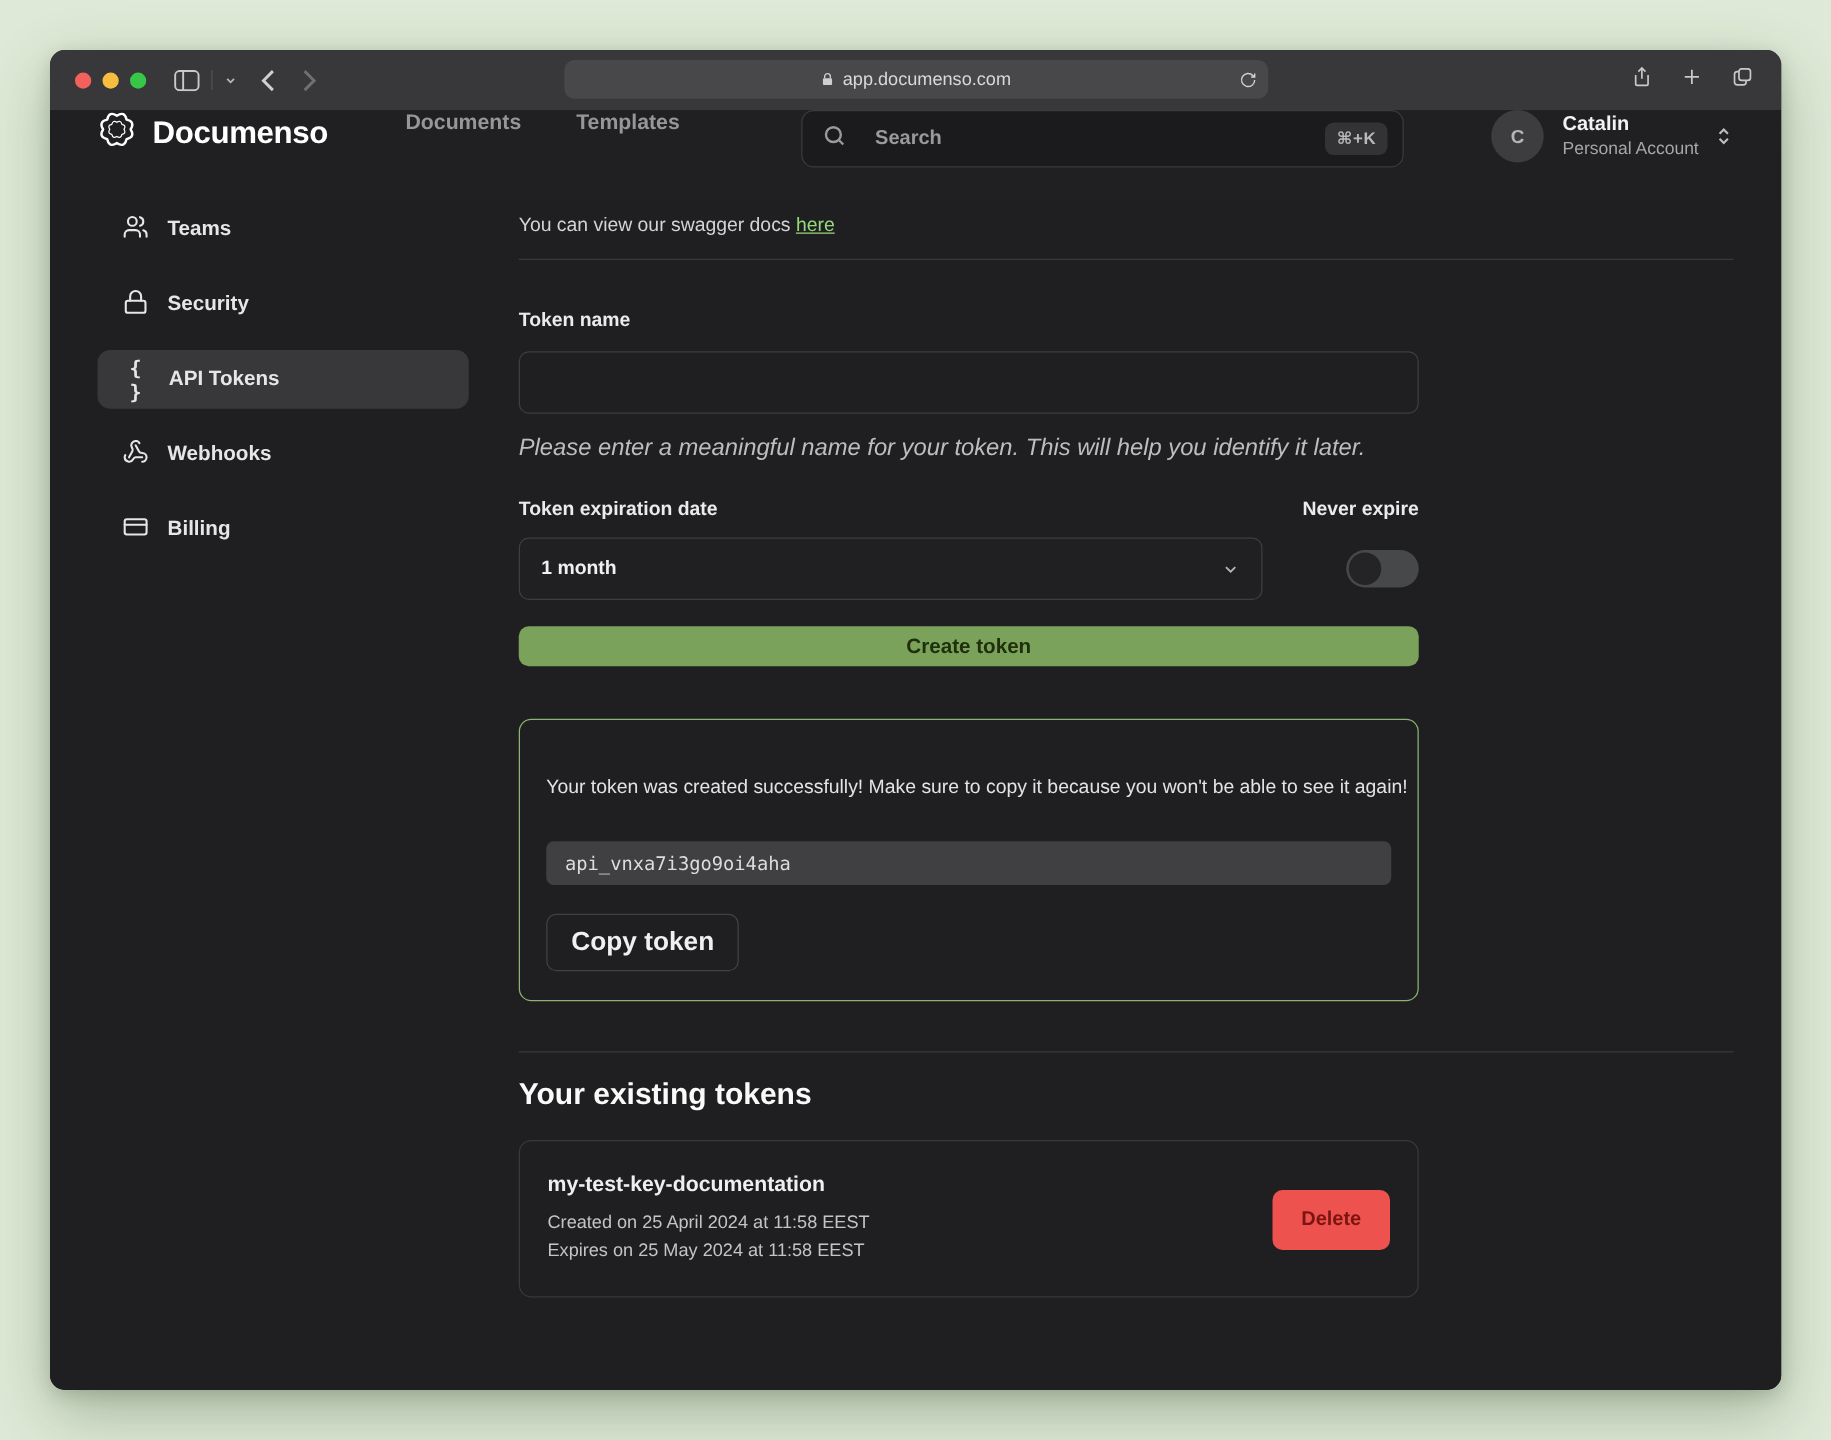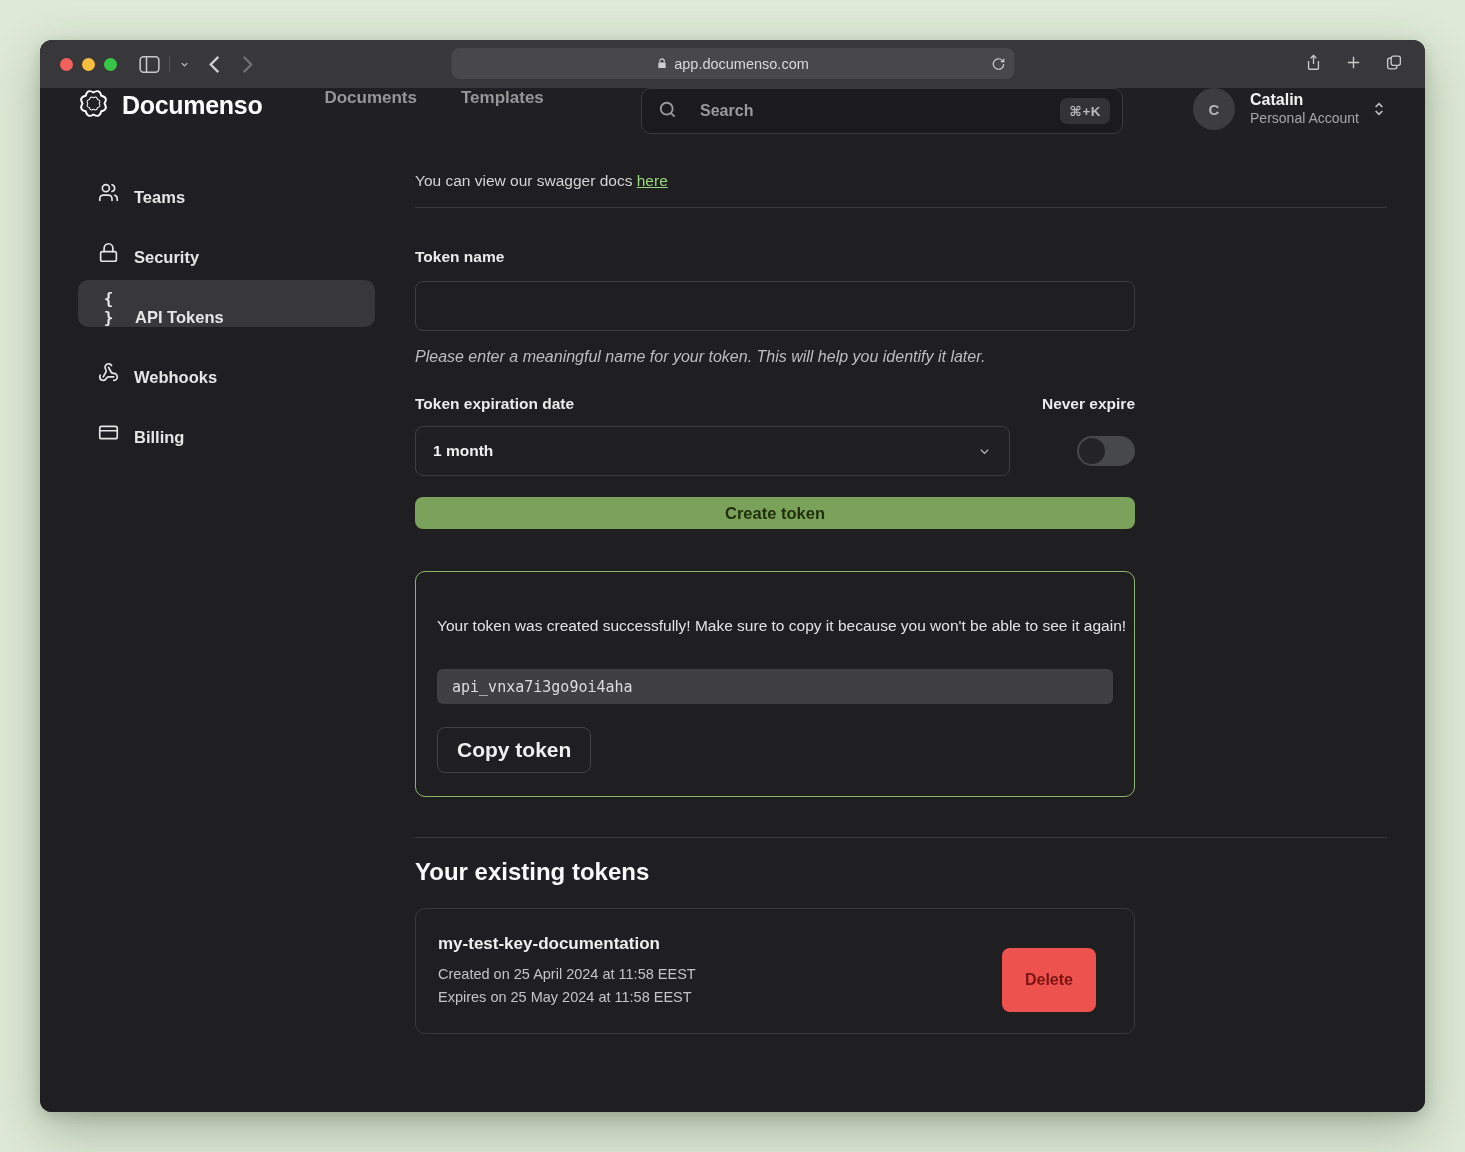--- a/index.html
+++ b/index.html
@@ -64,40 +64,40 @@
     display:flex; align-items:center; justify-content:center; font-size:15px; font-weight:600;
   }
   .acct-text { margin-left:15px; }
   .acct-name { color:#f2f2f2; font-size:16px; font-weight:700; line-height:1.25; }
   .acct-sub { color:#a6a6a6; font-size:14px; line-height:1.25; }
   .acct-chev { margin-left:12px; color:#bdbdbd; display:flex; }
   
   .appbody { display:flex; height:952px; background:#1f1f21; }
   .sidebar { width:335px; padding:0 0 0 38px; flex:none; }
   .side-item {
-    width:297px; height:47px; border-radius:10px; display:flex; align-items:flex-end;
+    width:297px; height:47px; border-radius:10px; display:flex; align-items:center;
     padding-left:20px; gap:15px; margin-bottom:13px; cursor:pointer;
     color:#e6e6e6; font-size:16.5px; font-weight:600;
   }
   .side-item.active { background:#38383b; }
   .side-item svg { flex:none; }
   .braces-glyph { font-family:"DejaVu Sans Mono",monospace; font-size:16px; font-weight:700; width:22px; text-align:center; letter-spacing:1px; }
   .main { flex:1; padding:0 38px 0 40px; }
   .form-col { width:720px; }
   
   .swagger-row { margin-top:12px; color:#d4d4d4; font-size:15.5px; }
   .swagger-row a { color:#98d87d; text-decoration:underline; font-weight:500; cursor:pointer; }
   .divider { height:1px; background:#39393b; margin-top:17px; }
   .field-label { margin-top:40px; color:#ebebeb; font-size:15.5px; font-weight:600; }
   .text-input {
     margin-top:15px; width:720px; height:50px; border:1px solid #3e3e41; border-radius:8px;
     background:transparent; color:#e8e8e8; font-size:15.5px; padding:0 16px; outline:none;
     font-family:inherit;
   }
-  .helper { margin-top:17px; color:#bdbdbd; font-size:16px; font-style:italic; }
+  .helper { margin-top:17px; color:#bdbdbd; font-size:19px; font-style:italic; }
   .exp-row { margin-top:29px; width:720px; display:flex; justify-content:space-between; }
   .exp-row .lbl { color:#ebebeb; font-size:15.5px; font-weight:600; }
   .controls-row { margin-top:13px; width:720px; display:flex; align-items:center; }
   .select {
     width:595px; height:50px; border:1px solid #3e3e41; border-radius:8px;
     display:flex; align-items:center; justify-content:space-between; padding:0 17px;
     color:#f0f0f0; font-size:15.5px; font-weight:600; cursor:pointer; background:#202022;
   }
   .select .chev { color:#b9b9b9; display:flex; }
   .toggle {
@@ -130,21 +130,21 @@
   }
   .existing-heading { margin-top:20px; color:#fafafa; font-size:24px; font-weight:700; }
   .token-card {
     margin-top:22px; width:720px; border:1px solid #39393b; border-radius:10px;
     padding:25px 22px; position:relative; height:126px;
   }
   .tk-name { color:#efefef; font-size:17px; font-weight:600; }
   .tk-meta { color:#c4c4c4; font-size:14.5px; margin-top:12px; }
   .tk-meta + .tk-meta { margin-top:7px; }
   .btn-delete {
-    position:absolute; right:38px; top:39px; height:64px; padding:0 23px;
+    position:absolute; right:22px; top:39px; height:48px; padding:0 23px;
     background:#ee524e; border:none; border-radius:8px; color:#7c1412;
     font-size:16px; font-weight:700; cursor:pointer; font-family:inherit;
   }
 </style>
 </head>
 <body>
 
 <div class="window">
 
   <div class="chrome">

